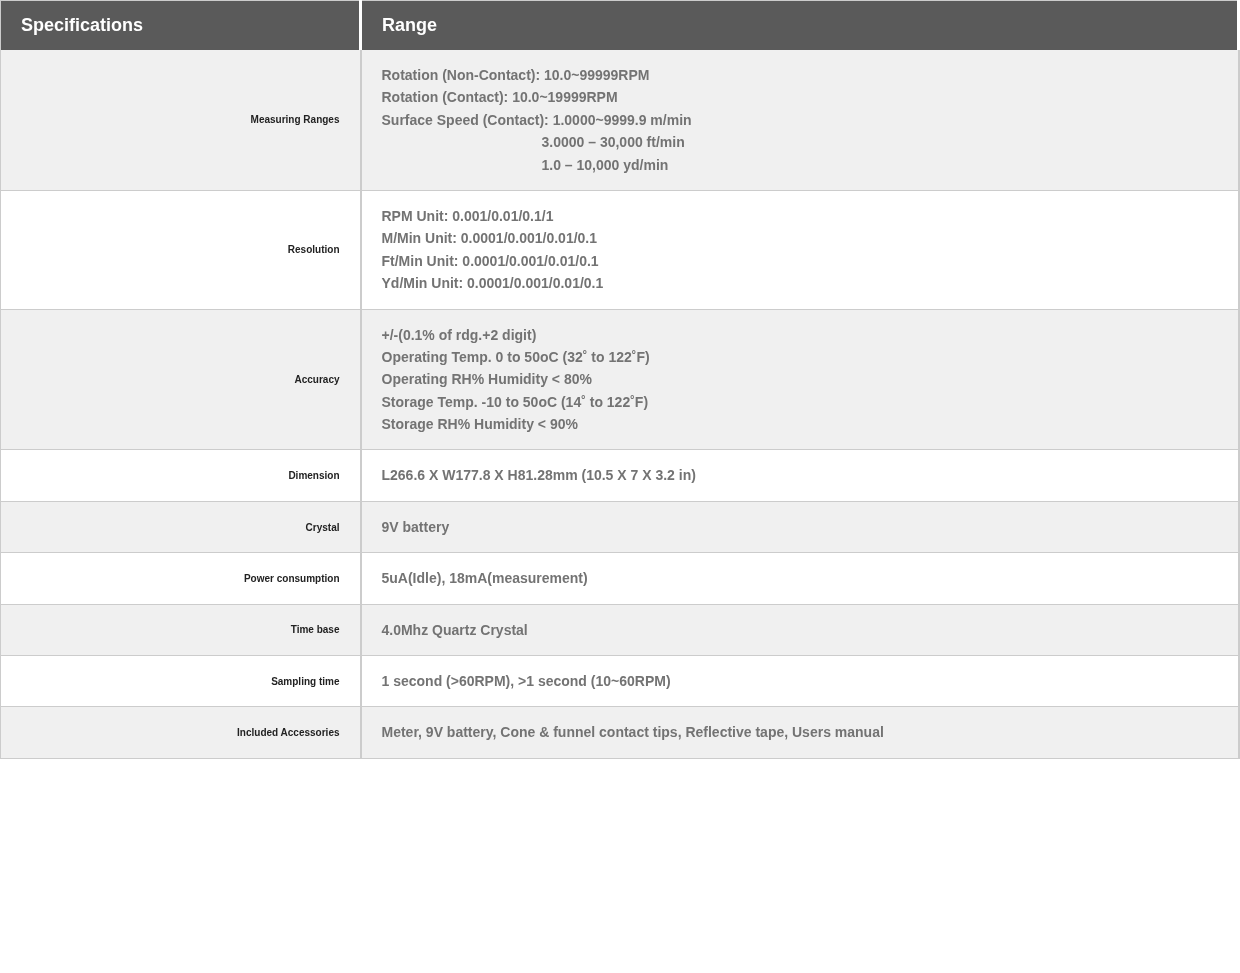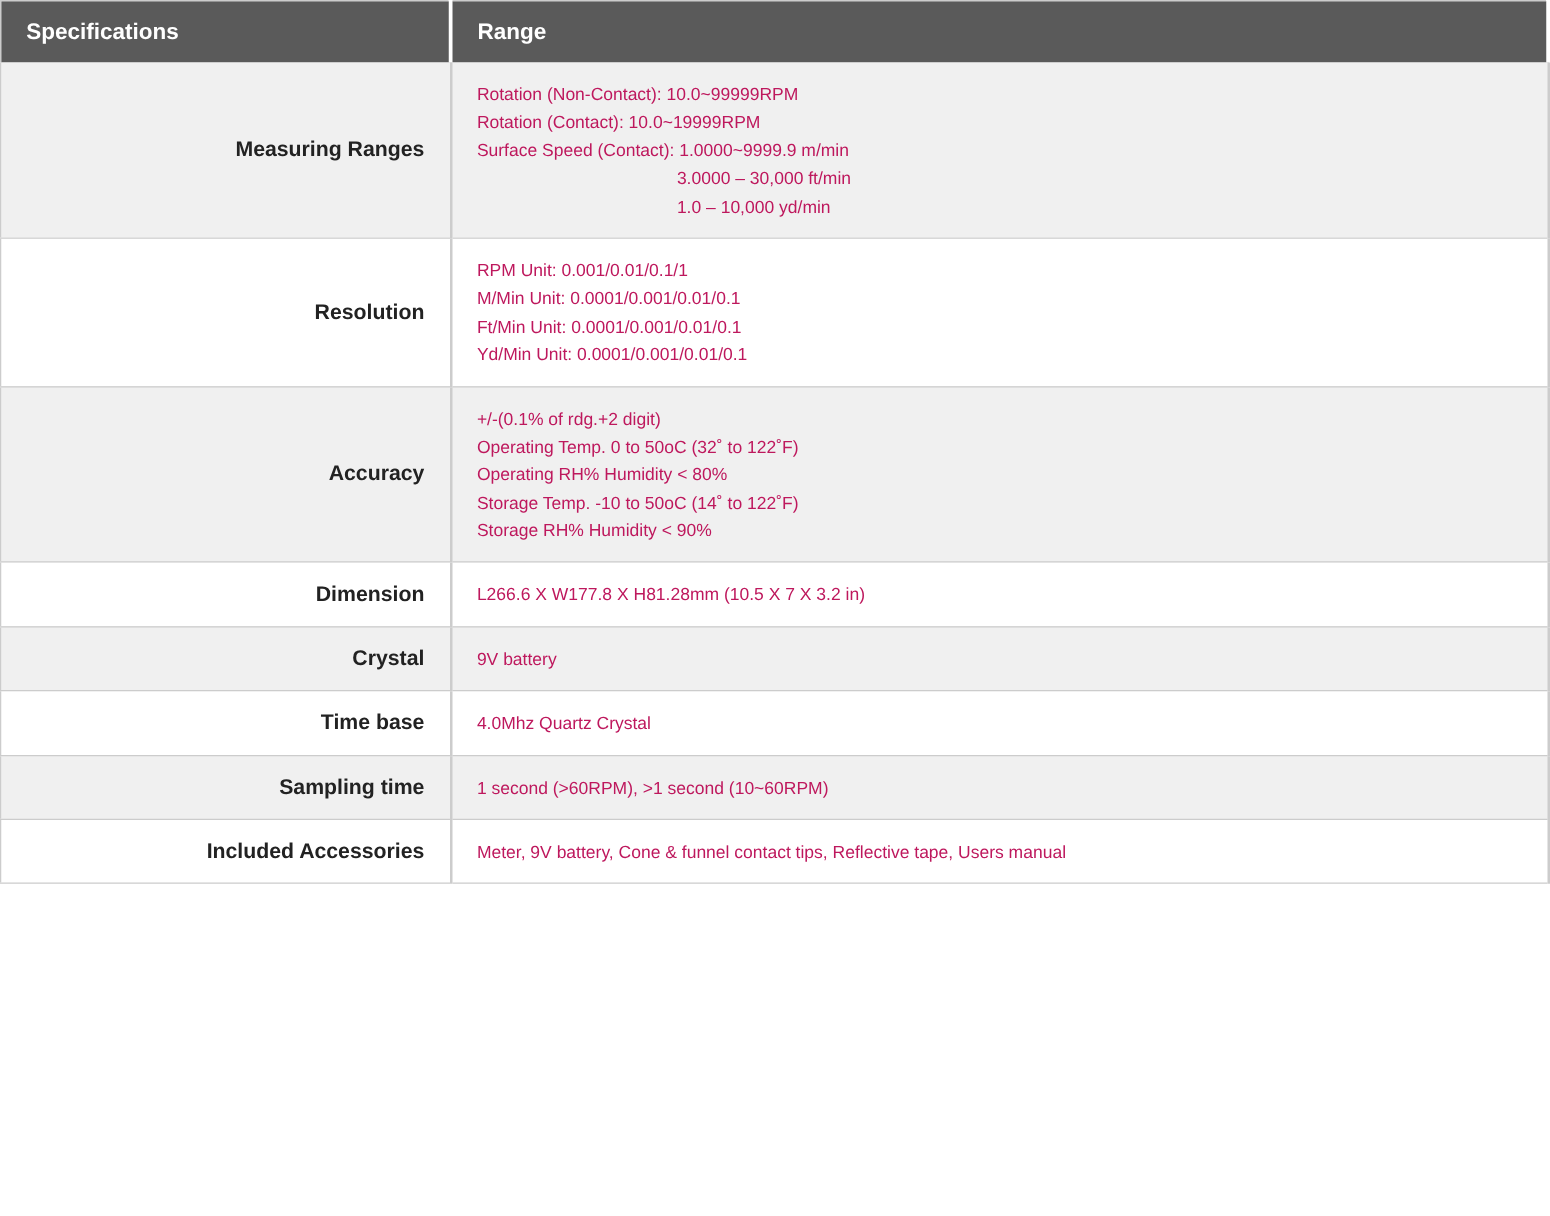--- a/index.html
+++ b/index.html
@@ -56,30 +56,31 @@
     .specs-table tbody td {
       padding: 14px 20px;
       vertical-align: middle;
       border-right: 2px solid #ccc;
     }
 
     .specs-table tbody td.label-cell {
       width: 360px;
       text-align: right;
       font-weight: bold;
-      font-size: 17px;
+      font-size: 10px;
       color: #222;
       vertical-align: middle;
       padding-left: 20px;
     }
 
     .specs-table tbody td.value-cell {
       font-size: 14px;
-      color: #be185d;
+      color: #737373;
       line-height: 1.6;
+      font-weight: bold;
     }
   </style>
 </head>
 <body>
 
 <table class="specs-table">
   <thead>
     <tr>
       <th>Specifications</th>
       <th>Range</th>
@@ -100,20 +101,24 @@
       </tr>
       <tr>
         <td class="label-cell">Dimension</td>
         <td class="value-cell">L266.6 X W177.8 X H81.28mm (10.5 X 7 X 3.2 in)</td>
       </tr>
       <tr>
         <td class="label-cell">Crystal</td>
         <td class="value-cell">9V battery</td>
       </tr>
       <tr>
+        <td class="label-cell">Power consumption</td>
+        <td class="value-cell">5uA(Idle), 18mA(measurement)</td>
+      </tr>
+      <tr>
         <td class="label-cell">Time base</td>
         <td class="value-cell">4.0Mhz Quartz Crystal</td>
       </tr>
       <tr>
         <td class="label-cell">Sampling time</td>
         <td class="value-cell">1 second (&gt;60RPM), &gt;1 second (10~60RPM)</td>
       </tr>
       <tr>
         <td class="label-cell">Included Accessories</td>
         <td class="value-cell">Meter, 9V battery, Cone &amp; funnel contact tips, Reflective tape, Users manual</td>

